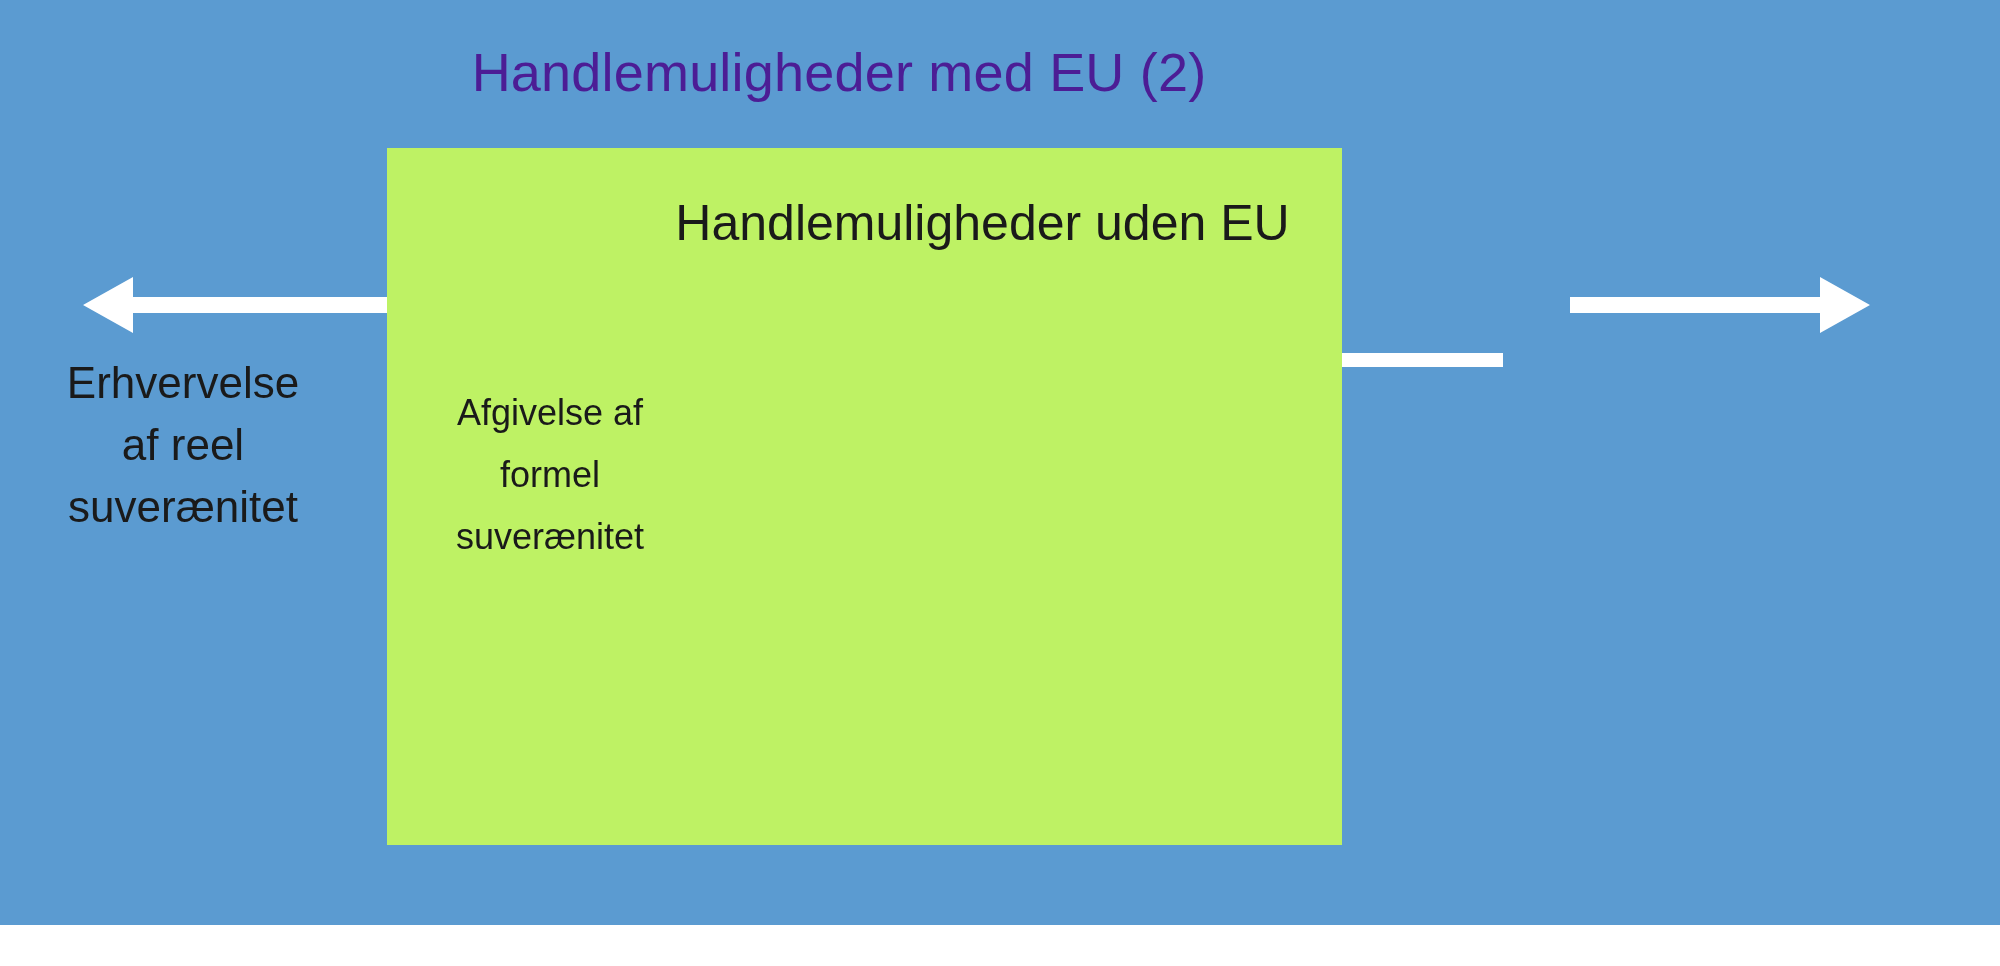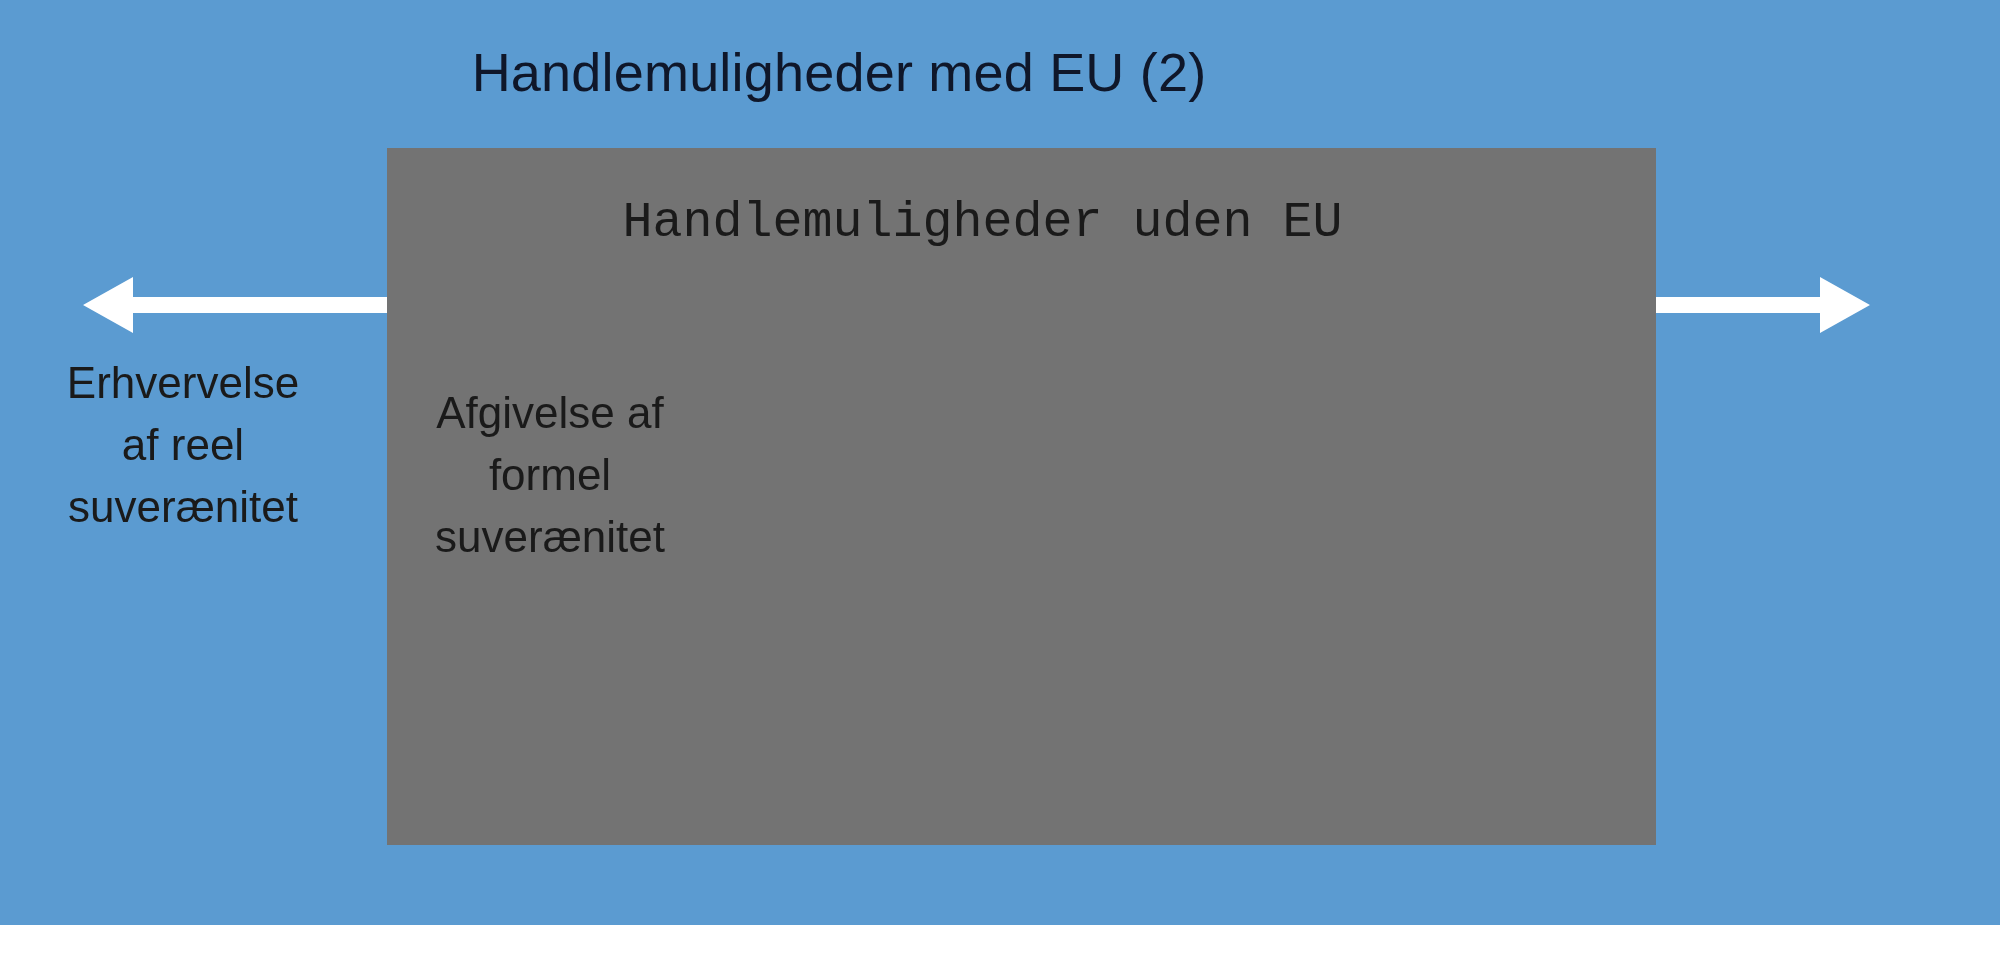--- a/index.html
+++ b/index.html
@@ -33,34 +33,33 @@
 
   
   #slide-title {
     position: absolute;
     left: 0;
     top: 40px;
     width: 1678px;
     text-align: center;
     font-size: 54px;
     line-height: 64px;
-    color: #0f172a;
+    color: #4c1d95;
     letter-spacing: 0.2px;
     white-space: pre;
   }
 
   
   #outer-box {
     position: absolute;
     left: 387px;
     top: 148px;
-    width: 1269px;
+    width: 955px;
     height: 697px;
-    background: #737373;
-    font-family: Liberation Mono, monospace;
+    background: #bef264;
   }
 
   #outer-box-label {
     position: absolute;
     left: 0;
     top: 46px;
     width: 1191px;
     text-align: center;
     font-size: 50px;
     line-height: 58px;
@@ -103,21 +102,21 @@
     top: 352px;
     width: 330px;
     font-size: 44px;
     line-height: 62px;
   }
 
   #caption-mid {
     left: 400px;
     top: 382px;
     width: 300px;
-    font-size: 44px;
+    font-size: 36px;
     line-height: 62px;
   }
 
   
   .arrow-svg {
     position: absolute;
     overflow: visible;
   }
   #arrow-acquire-sovereignty { left: 78px;   top: 270px; }
   #arrow-expanded-scope      { left: 1570px; top: 270px; }

